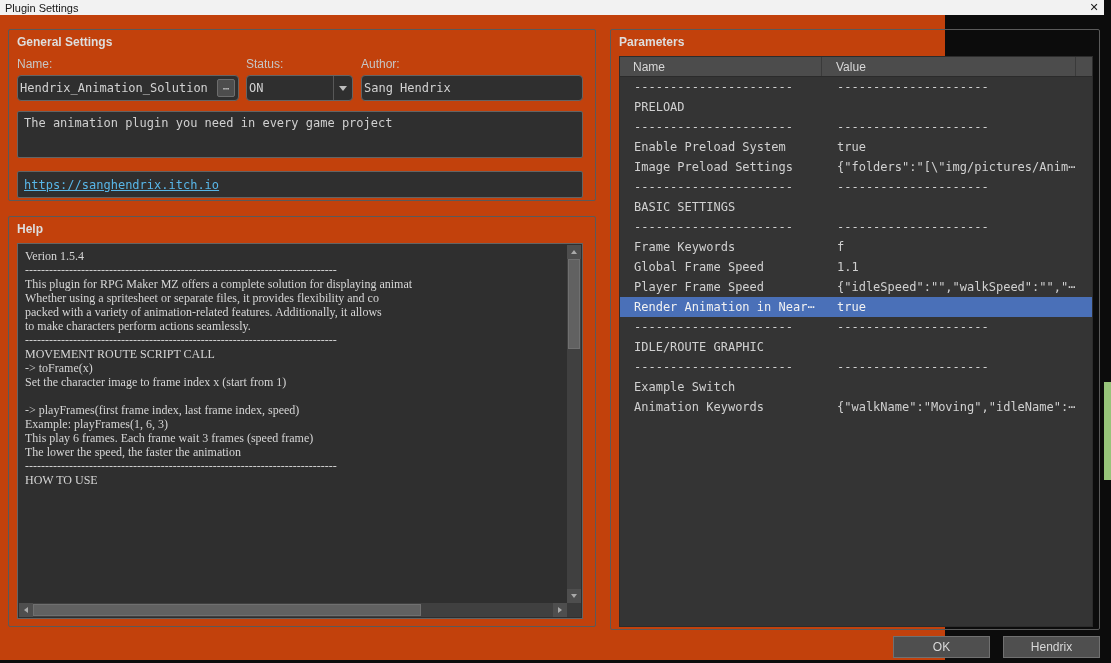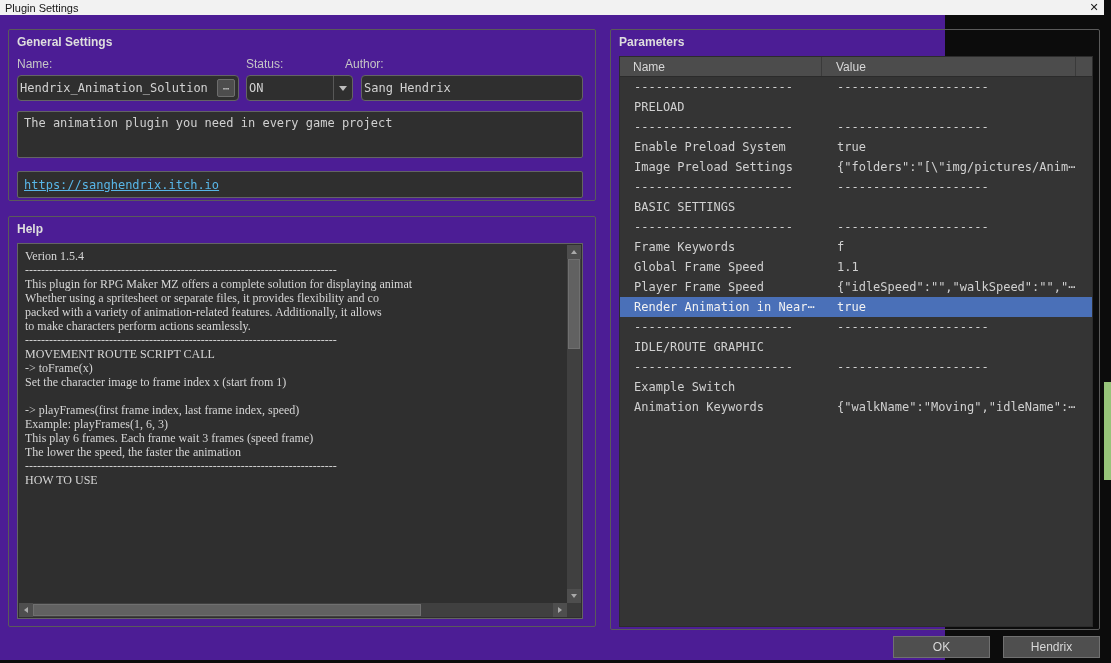--- a/index.html
+++ b/index.html
@@ -4,36 +4,36 @@
 <style>
   * { margin:0; padding:0; box-sizing:border-box; }
   html,body { width:1111px; height:663px; }
   body { position:relative; overflow:hidden; background:#0c0c0c; font-family:"Liberation Sans",sans-serif; }
 
   
   .titlebar { position:absolute; left:0; top:0; width:1104px; height:15px; background:#f2f2f2; display:flex; align-items:center; }
   .titlebar-text { font-size:11px; color:#151515; padding-left:5px; }
   .close-btn { position:absolute; right:9px; top:0; width:16px; height:15px; display:flex; align-items:center; justify-content:center; font-size:11px; color:#1a1a1a; }
 
-  .dialog { position:absolute; left:0; top:15px; width:945px; height:645px; background:#4c1d95; }
+  .dialog { position:absolute; left:0; top:15px; width:945px; height:645px; background:#c2410c; }
 
   .green-sliver { position:absolute; right:0; top:382px; width:7px; height:98px; background:#97c47a; }
 
   
   .groupbox { position:absolute; border:1px solid #5a5a5a; border-radius:2px; }
   .group-title { position:absolute; top:5px; left:8px; font-size:12px; font-weight:bold; color:#dedede; }
 
   .group-general { left:8px; top:14px; width:588px; height:172px; }
   .group-help    { left:8px; top:201px; width:588px; height:411px; }
   .group-params  { left:610px; top:14px; width:490px; height:601px; }
 
   .field-label { position:absolute; top:27px; font-size:12px; color:#c6c6c6; }
   .lbl-name   { left:8px; }
   .lbl-status { left:237px; }
-  .lbl-author { left:336px;text-align:right; }
+  .lbl-author { left:352px;text-align:right; }
 
   .inputbox { position:absolute; top:45px; height:26px; background:#2f2f2f; border:1px solid #646464; border-radius:4px;
               display:flex; align-items:center; font-family:"DejaVu Sans Mono","Liberation Mono",monospace;
               font-size:12px; color:#d2d2d2; padding-left:2px; white-space:nowrap; overflow:hidden; }
   .input-name   { left:8px;   width:222px; padding-right:26px; }
   .input-status { left:237px; width:107px; padding-right:22px; }
   .input-author { left:352px; width:222px; }
 
   .ellipsis-btn { position:absolute; right:3px; top:3px; width:18px; height:18px; background:#4d4d4d;
                   border:1px solid #6d6d6d; border-radius:2px; color:#cfcfcf; font-size:11px;

